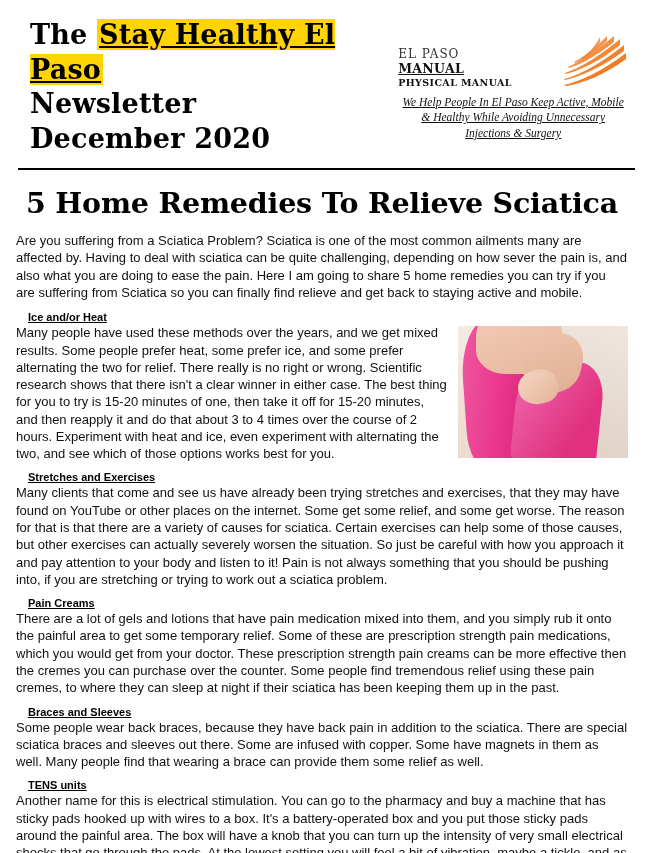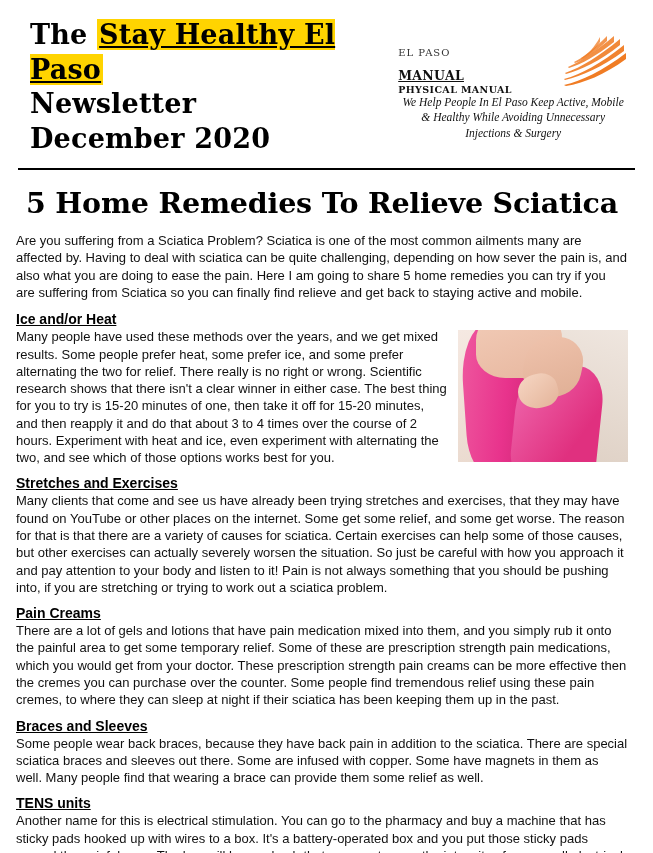--- a/index.html
+++ b/index.html
@@ -66,24 +66,24 @@
   }
   .logo-text {
     position: absolute;
     left: 0;
     top: 12px;
     width: 160px;
     text-align: left;
   }
   .logo-el {
     font-family: "DejaVu Serif", serif;
-    font-size: 10px;
+    font-size: 12px;
     letter-spacing: 1px;
     color: #333;
-    margin-bottom: 11px;
+    margin-bottom: 1px;
   }
   .logo-manual {
     font-family: "DejaVu Serif", serif;
     font-weight: bold;
     font-size: 12.5px;
     letter-spacing: 0.3px;
     color: #111;
     line-height: 1.15;
     text-decoration: underline;
   }
@@ -102,20 +102,21 @@
     width: 66px;
     height: 52px;
   }
   .tagline {
     font-family: "Liberation Serif", serif;
     font-style: italic;
     font-size: 11.5px;
     line-height: 1.35;
     color: #111;
     margin-top: 4px;
+    text-decoration: underline;
   }
 
   .rule {
     border: none;
     border-top: 2.5px solid #000;
     margin: 6px 18px 0 18px;
   }
 
   
   .article {
@@ -132,24 +133,24 @@
     letter-spacing: -0.2px;
   }
   p.body {
     font-size: 13px;
     line-height: 1.33;
     color: #111;
     margin: 0 0 10px 0;
     text-align: left;
   }
   h3.subhead {
-    font-size: 14px;
+    font-size: 11px;
     font-weight: bold;
     text-decoration: underline;
-    margin: 0 0 1px 0;
+    margin: 0 0 1px 12px;
     color: #000;
   }
   .section {
     margin-bottom: 9px;
   }
   .section p.body {
     margin-bottom: 0;
   }
 
   

